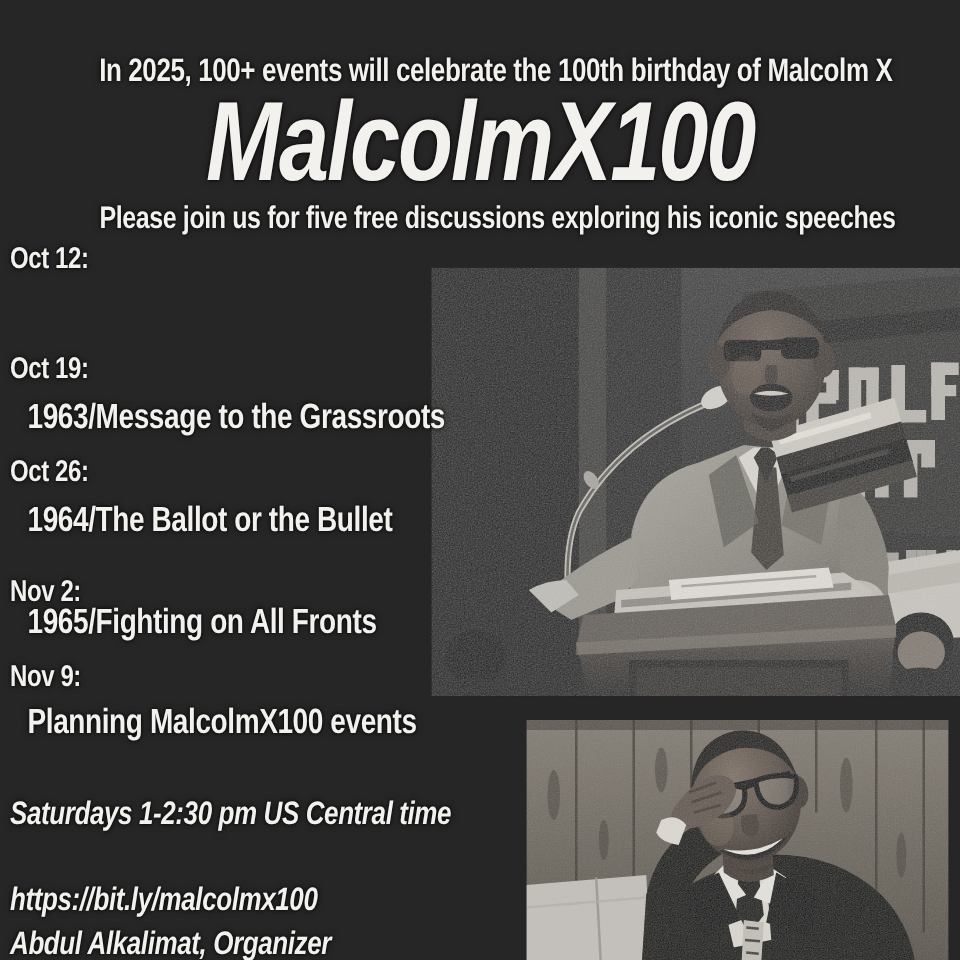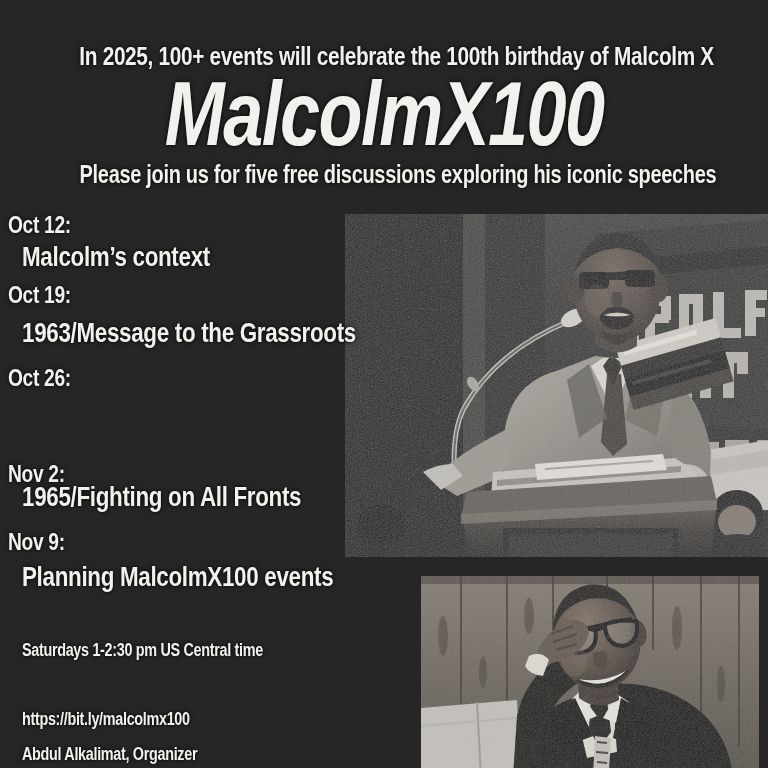--- a/index.html
+++ b/index.html
@@ -31,21 +31,21 @@
   .squeeze{display:inline-block;transform:scaleX(.80);transform-origin:left center;}
   .squeeze-c{display:inline-block;transform:scaleX(.80);transform-origin:center center;}
 
   #tagline-top{left:0;top:17px;width:768px;text-align:center;font-size:26px;line-height:30px;white-space:nowrap;}
   #poster-title{left:0;top:42px;width:768px;text-align:center;font-size:90px;line-height:96px;letter-spacing:-2px;font-style:italic;}
   #tagline-sub{left:0;top:136px;width:652px;text-align:right;font-size:25px;line-height:29px;}
 
   .ev-date{left:8px;font-size:24px;line-height:26px;}
   .ev-title{left:22px;font-size:28px;line-height:30px;}
 
-  .foot{left:22px;font-size:18px;line-height:29px;}
+  .foot{left:8px;font-size:26px;line-height:29px;font-style:italic;}
 </style>
 </head>
 <body>
 
 <div id="poster">
 
   <div class="photo" id="photo-speech">
     <svg viewBox="0 0 423 343" preserveAspectRatio="xMidYMid slice">
       <defs>
         <linearGradient id="bgWall" x1="0" y1="0" x2="0" y2="1">
@@ -305,27 +305,27 @@
       <rect width="338" height="201" fill="#000" opacity=".05"></rect>
     </svg>
   </div>
 
   <div class="txt" id="tagline-top"><span class="squeeze-c">In 2025, 100+ events will celebrate the 100th birthday of Malcolm X</span></div>
 
   <div class="txt" id="poster-title"><span class="squeeze-c">MalcolmX100</span></div>
 
   <div class="txt" id="tagline-sub"><span class="squeeze-c">Please join us for five free discussions exploring his iconic speeches</span></div>
 
-  <div class="txt ev-date" style="top:188px"><span class="squeeze">Oct 12:</span></div>
-  <div class="txt ev-title" style="top:218px"><span class="squeeze">Malcolm’s context</span></div>
+  <div class="txt ev-date" style="top:170px"><span class="squeeze">Oct 12:</span></div>
 
   <div class="txt ev-date" style="top:258px"><span class="squeeze">Oct 19:</span></div>
   <div class="txt ev-title" style="top:294px"><span class="squeeze">1963/Message to the Grassroots</span></div>
 
   <div class="txt ev-date" style="top:341px"><span class="squeeze">Oct 26:</span></div>
+  <div class="txt ev-title" style="top:377px"><span class="squeeze">1964/The Ballot or the Bullet</span></div>
 
   <div class="txt ev-date" style="top:437px"><span class="squeeze">Nov 2:</span></div>
   <div class="txt ev-title" style="top:458px"><span class="squeeze">1965/Fighting on All Fronts</span></div>
 
   <div class="txt ev-date" style="top:505px"><span class="squeeze">Nov 9:</span></div>
   <div class="txt ev-title" style="top:538px"><span class="squeeze">Planning MalcolmX100 events</span></div>
 
   <div class="txt foot" style="top:612px"><span class="squeeze">Saturdays 1-2:30 pm US Central time</span></div>
   <div class="txt foot" style="top:681px"><span class="squeeze">https://bit.ly/malcolmx100</span></div>
   <div class="txt foot" style="top:716px"><span class="squeeze">Abdul Alkalimat, Organizer</span></div>

